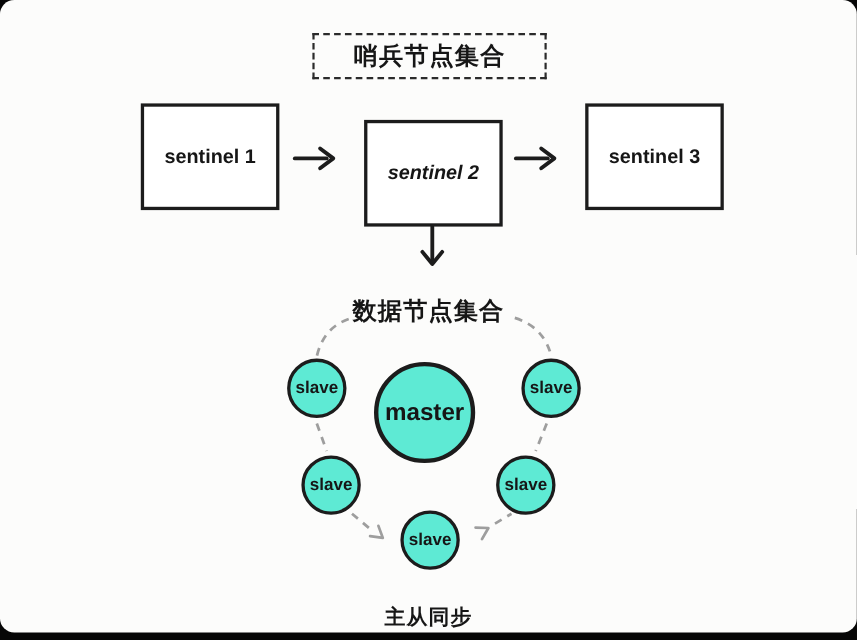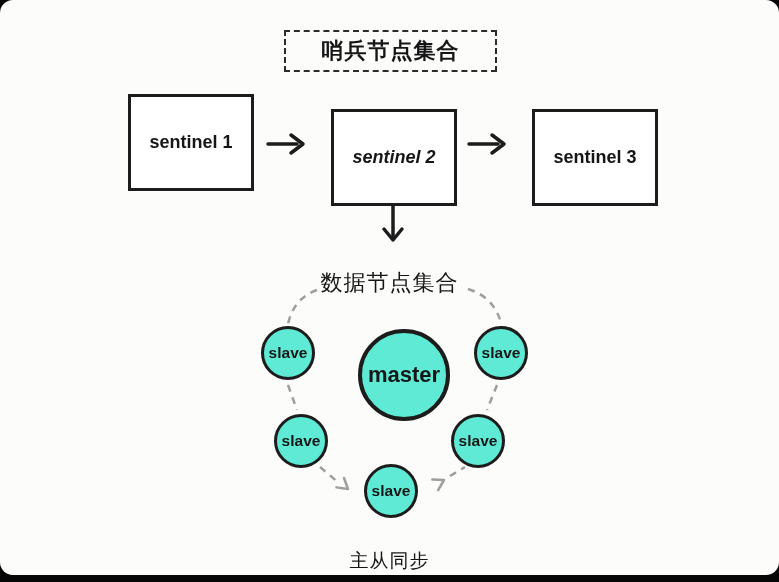--- a/index.html
+++ b/index.html
@@ -65,40 +65,40 @@
     position: absolute;
     width: 126px; height: 97px;
     border: 3px solid var(--outline, #1c1c1c);
     box-sizing: border-box;
     background: #fff;
     display: flex; align-items: center; justify-content: center;
     font-size: 18px; font-weight: 600; color: #161616;
   }
   #s1 { left: 128px; top: 94px; }
   #s2 { left: 331px; top: 109px; font-style: italic; }
-  #s3 { left: 532px; top: 94px; margin-top: 15px; }
+  #s3 { left: 532px; top: 94px; }
   .group-label {
     position: absolute;
     left: 0; width: 779px;
     text-align: center;
-    font-weight: 400; color: #161616;
+    font-weight: 700; color: #161616;
     letter-spacing: 1px;
   }
   #data-title { top: 268px; font-size: 22px; }
   #sync-caption { top: 523px; font-size: 19px; margin-top: 25px; }
   .circle {
     position: absolute;
     border-radius: 50%;
     background: #5eead4;
     box-sizing: border-box;
     display: flex; align-items: center; justify-content: center;
     font-weight: 600; color: #161616;
   }
   .master {
-    left: 358px; top: 329px;
+    left: 340px; top: 329px;
     width: 92px; height: 92px;
     border: 4px solid var(--outline, #1c1c1c);
     font-size: 22px;
   }
   .slave {
     width: 54px; height: 54px;
     border: 3px solid var(--outline, #1c1c1c);
     font-size: 15.5px;
   }
   #slave-tl { left: 261px; top: 326px; }

